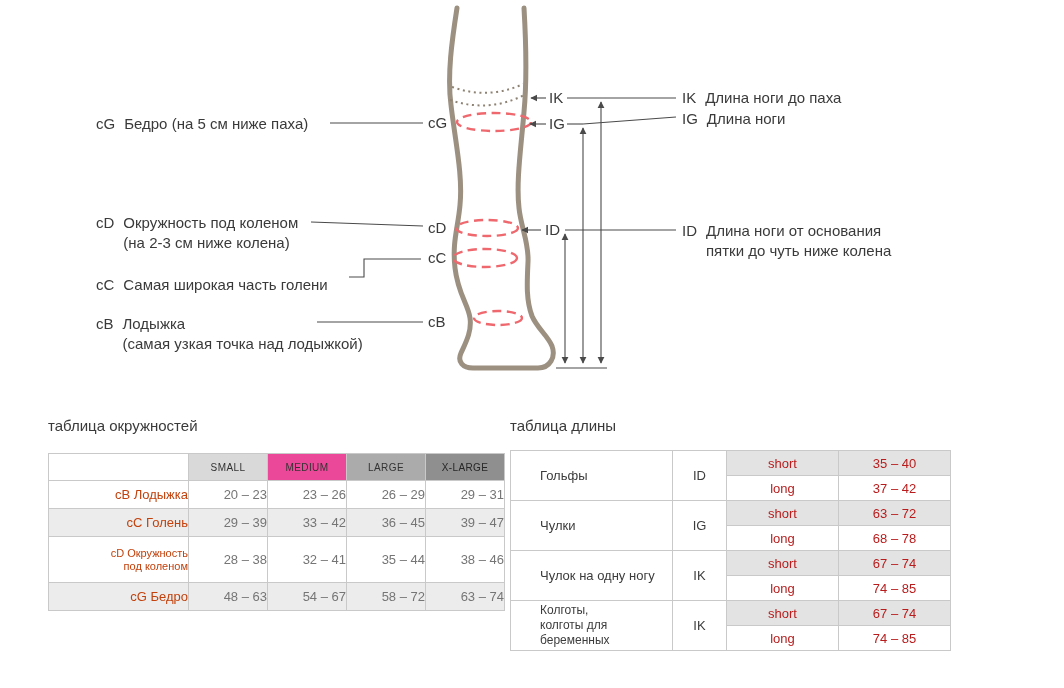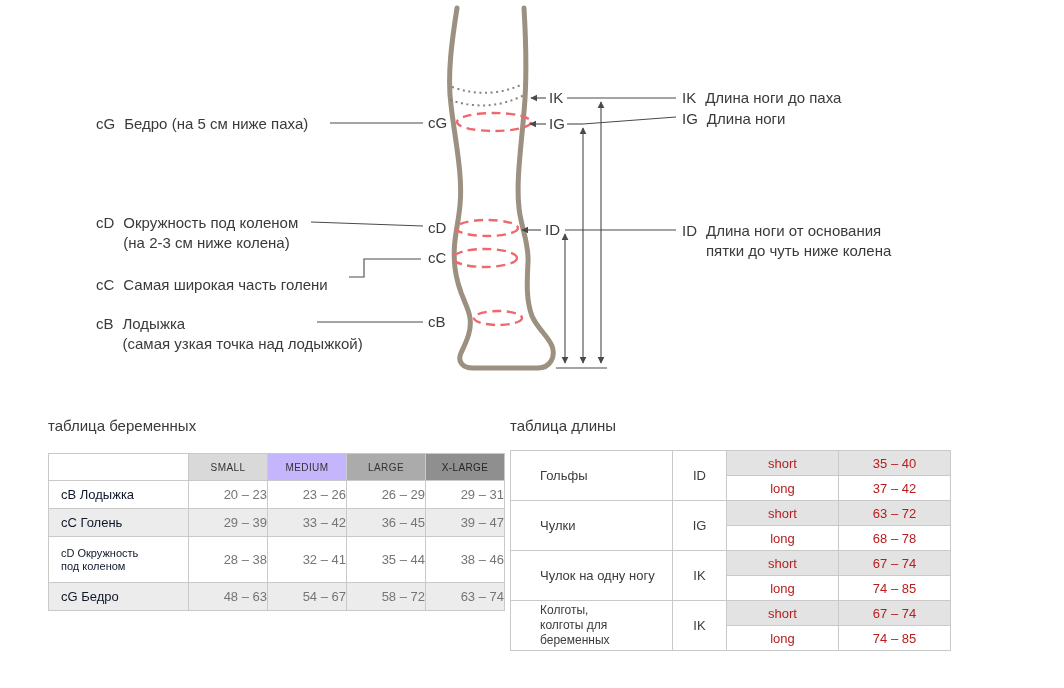--- a/index.html
+++ b/index.html
@@ -16,25 +16,25 @@
 
   
   .table-title { position:absolute; font-size:15px; color:#3a3a3a; }
 
   
   .circ-table { position:absolute; left:48px; top:453px; border-collapse:collapse; table-layout:fixed; }
   .circ-table th, .circ-table td { border:1px solid #c9c9c9; }
   .circ-table th { height:27px; font-size:10px; font-weight:400; letter-spacing:.4px; text-align:center; color:#333; }
   .circ-table .corner { background:#ffffff; }
   .circ-table .h0 { background:#d9d9d9; }
-  .circ-table .h1 { background:#c4b5fd; }
+  .circ-table .h1 { background:#ec4899; }
   .circ-table .h2 { background:#ababab; }
   .circ-table .h3 { background:#8f8f8f; color:#262626; }
   .circ-table td { height:28px; font-size:13px; }
-  .circ-table td.lbl { padding-left:12px; text-align:left; color:#0f172a; }
+  .circ-table td.lbl { padding-left:12px; text-align:right; color:#c2410c; }
   .circ-table td.lbl.small { font-size:11px; line-height:13px; white-space:pre-line; height:46px; }
   .circ-table td.val { text-align:right; color:#757575; }
   .circ-table tr.shaded td { background:#ececec; }
 
   
   .len-table { position:absolute; left:510px; top:450px; border-collapse:collapse; table-layout:fixed; }
   .len-table td { border:1px solid #c9c9c9; height:25px; font-size:13px; }
   .len-table td.prod { padding-left:29px; text-align:left; color:#3c3c3c; background:#ffffff; }
   .len-table td.prod.small { font-size:12px; line-height:15px; white-space:pre-line; }
   .len-table td.code { text-align:center; color:#3c3c3c; background:#ffffff; }
@@ -144,21 +144,21 @@
       </span>
   </div>
   <div class="diag-label" style="left:682px; top:221px;">
     <span class="code">ID</span>
     <span class="txt">
       <span class="l1">Длина ноги от основания</span>
       <span class="l2">пятки до чуть ниже колена</span>
     </span>
   </div>
 
-  <div class="table-title" style="left:48px; top:417px;">таблица беременных</div>
+  <div class="table-title" style="left:48px; top:417px;">таблица окружностей</div>
 
   <table class="circ-table">
     <colgroup>
       <col style="width:140px">
         <col style="width:79px">
         <col style="width:79px">
         <col style="width:79px">
         <col style="width:79px">
     </colgroup>
     <thead>

